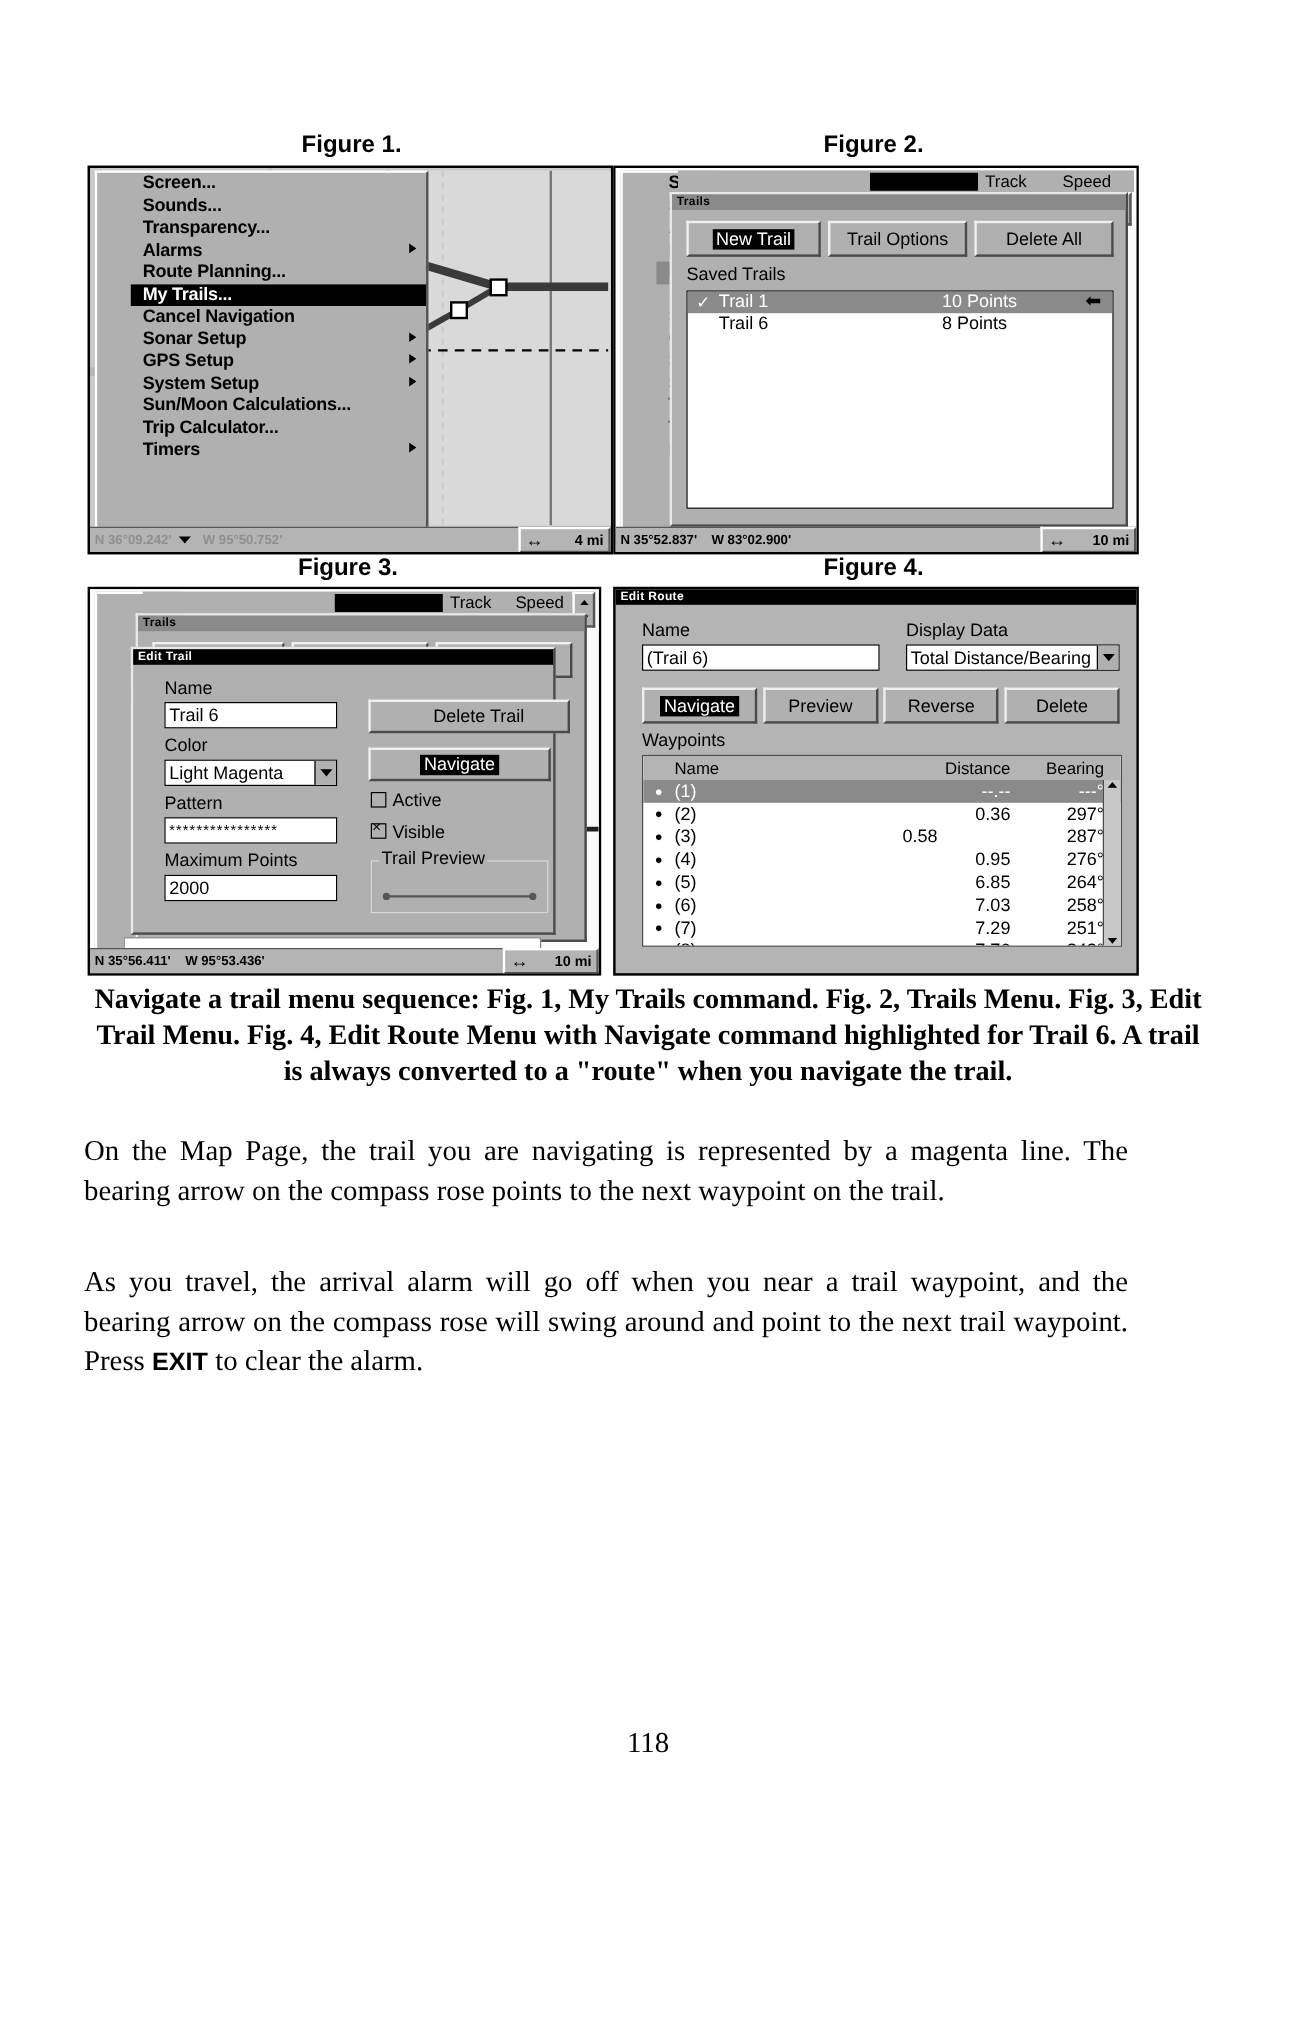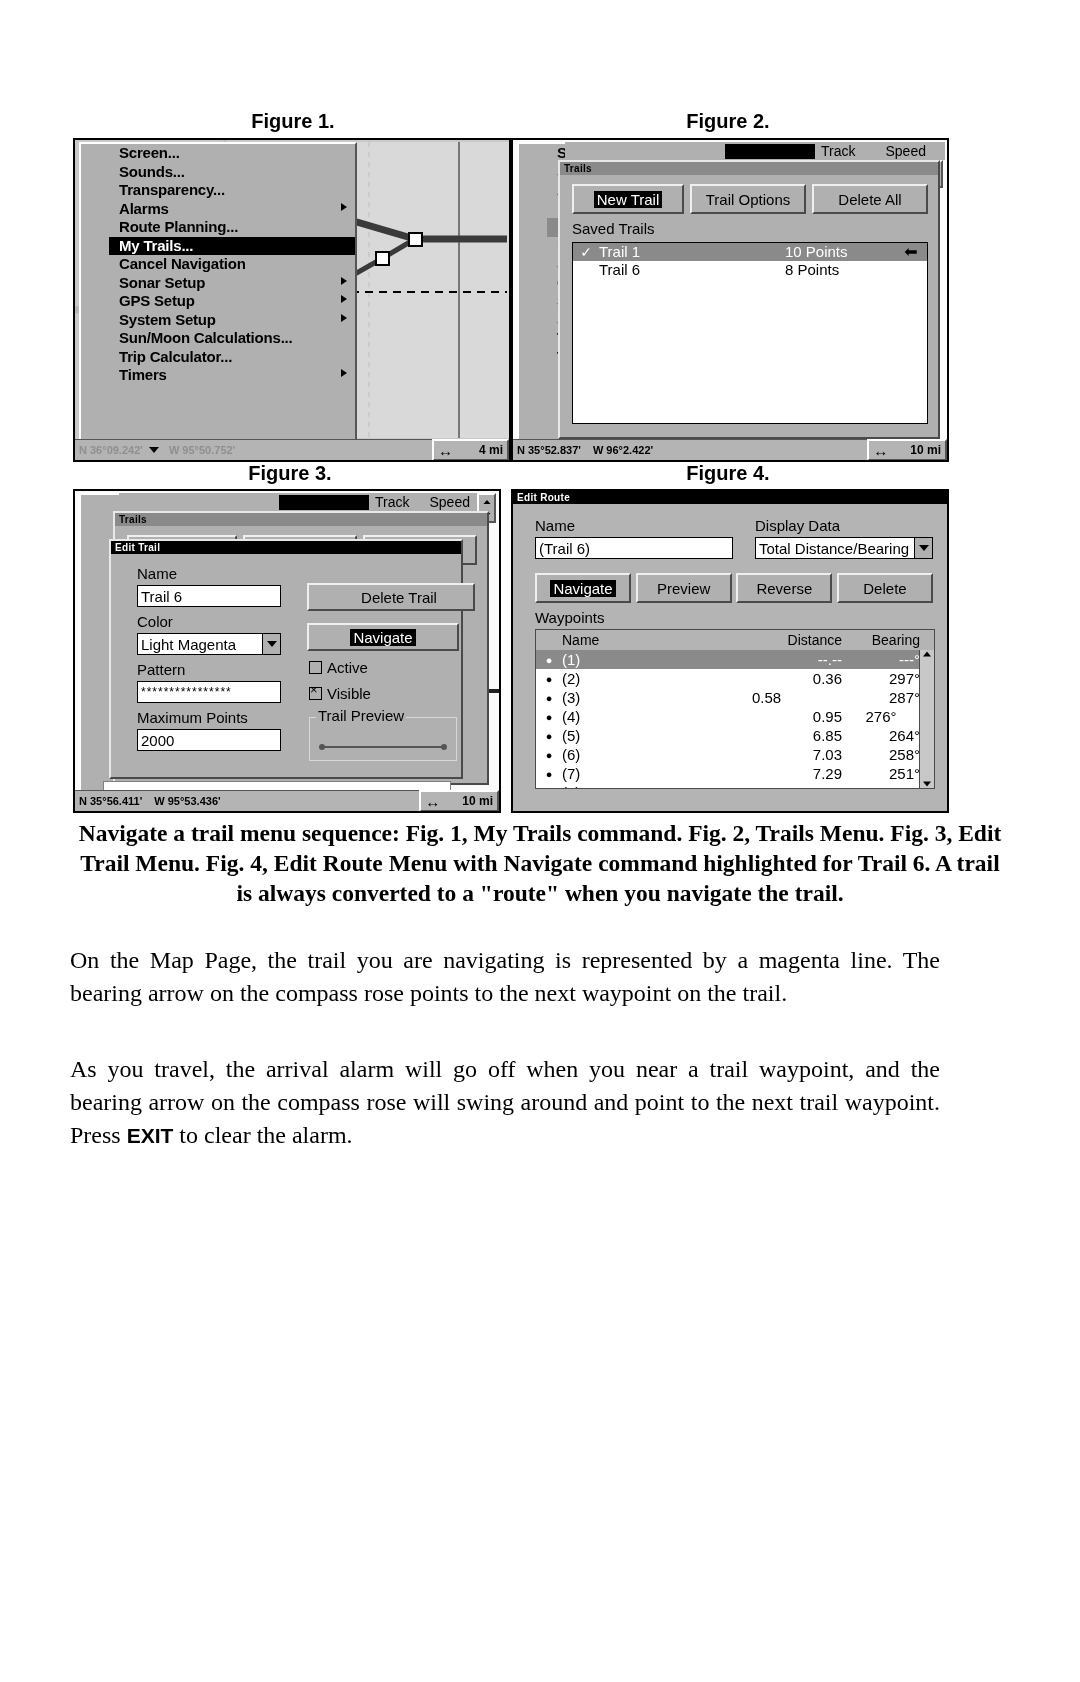--- a/index.html
+++ b/index.html
@@ -253,21 +253,21 @@
           <span style="width:26px;"></span>
           <span style="flex:1;">Trail 6</span>
           <span style="width:110px;">8 Points</span>
           <span style="width:32px;"></span>
         </div>
       </div>
     </div>
 
     <div class="statusbar" style="height:20px;">
       <span class="coord">N   35°52.837'</span>
-      <span class="coord" style="padding-left:12px;">W   96°2.422'</span>
+      <span class="coord" style="padding-left:12px;">W   83°02.900'</span>
       <span style="margin-left:auto;display:flex;align-items:center;border:2px solid #fff;border-right-color:#555;border-bottom-color:#555;height:18px;padding:0 4px;">
         <span style="font-size:15px;font-weight:bold;">↔</span>
         <span style="font-size:12px;margin-left:22px;font-weight:bold;">10 mi</span>
       </span>
     </div>
   </div>
 
   <div class="fig-caption-top" style="position:absolute;left:73px;top:462px;width:434px;">Figure 3.</div>
 
   <div class="screenshot" style="left:73px;top:489px;width:424px;height:320px;background:#fff;">
@@ -437,21 +437,21 @@
       <div class="row" style="height:19px;">
         <span style="width:26px;text-align:center;font-size:11px;">●</span>
         <span style="flex:1;">(3)</span>
         <span style="width:90px;">0.58</span>
         <span style="width:78px;text-align:right;padding-right:14px;">287°</span>
       </div>
       <div class="row" style="height:19px;">
         <span style="width:26px;text-align:center;font-size:11px;">●</span>
         <span style="flex:1;">(4)</span>
         <span style="width:90px;text-align:right;">0.95</span>
-        <span style="width:78px;text-align:center;padding-right:14px;">276°</span>
+        <span style="width:78px;text-align:right;padding-right:14px;">276°</span>
       </div>
       <div class="row" style="height:19px;">
         <span style="width:26px;text-align:center;font-size:11px;">●</span>
         <span style="flex:1;">(5)</span>
         <span style="width:90px;text-align:right;">6.85</span>
         <span style="width:78px;text-align:right;padding-right:14px;">264°</span>
       </div>
       <div class="row" style="height:19px;">
         <span style="width:26px;text-align:center;font-size:11px;">●</span>
         <span style="flex:1;">(6)</span>
@@ -479,14 +479,15 @@
   </div>
 
   <div class="cap" style="left:72px;top:818px;width:936px;">Navigate a trail menu sequence: Fig. 1, My Trails command. Fig. 2, Trails Menu. Fig. 3, Edit Trail Menu. Fig. 4, Edit Route Menu with Navigate command highlighted for Trail 6. A trail is always converted to a "route" when you navigate the trail.</div>
 
   <div class="body-p" style="left:70px;top:944px;width:870px;">On the Map Page, the trail you are navigating is represented by a magenta line. The bearing arrow on the compass rose points to the next waypoint on the trail.</div>
 
   <div class="body-p" style="left:70px;top:1053px;width:870px;">
     <span>As you travel, the arrival alarm will go off when you near a trail waypoint, and the bearing arrow on the compass rose will swing around and point to the next trail waypoint. Press </span><b>EXIT</b><span> to clear the alarm.</span>
   </div>
 
+  <div class="folio" style="left:0;top:1440px;">118</div>
 
 </div>
 
 </body></html>

